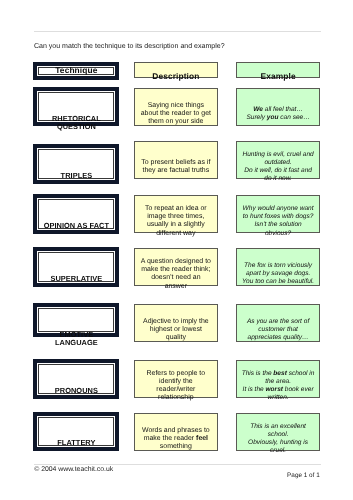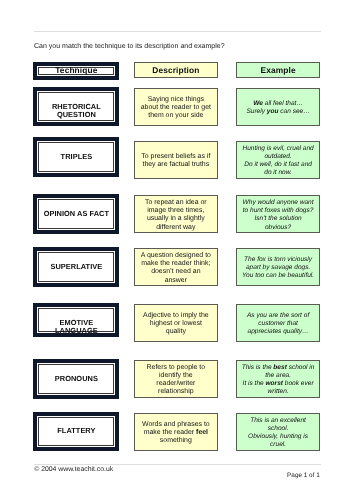--- a/index.html
+++ b/index.html
@@ -44,21 +44,21 @@
     text-align:center; font-size:6.95px; line-height:8.2px; color:#111; padding-top:3.0px;
   }
   .ex-box {
     position:absolute; left:236.2px; width:83.8px;
     border:1px solid #5a5a54; background:#ccffcc;
     box-sizing:border-box;
     display:flex; align-items:center; justify-content:flex-start;
     text-align:center; font-size:6.55px; line-height:8.25px; font-style:italic; color:#111; padding-top:2.9px;
   }
   .hdr-lbl { font-weight:bold; font-style:normal; font-size:8.4px; letter-spacing:0.1px; line-height:9px; padding-top:0 !important; align-items:center !important; }
-  .txtwrap { width:100%; }
+  .txtwrap { width:100%;margin-top:12px; }
 
   .footer-rule { position:absolute; left:33.6px; top:464px; width:287px; height:1px; background:#dedede; }
   .copy   { position:absolute; left:34.2px; top:466.2px; font-size:6.86px; color:#1b1b1b; }
   .pageno { position:absolute; left:33.8px; top:471.8px; width:286px; text-align:right; font-size:6.4px; color:#1b1b1b; }
 </style>
 </head>
 <body>
 
 <div class="page">
   <div class="header-rule"></div>
@@ -89,21 +89,21 @@
           <div>about the reader to get</div>
           <div>them on your side</div>
         </div>
       </div>
       <div class="ex-box" style="top:87.8px;height:37.9px">
         <div class="txtwrap">
           <div><b>We</b> all feel that…</div>
           <div>Surely <b>you</b> can see…</div>
         </div>
       </div>
-      <div class="tech-outer" style="top:137px;height:39.5px">
+      <div class="tech-outer" style="top:144px;height:39.5px">
         <div class="tech-inner">
           <div class="txtwrap">
             <div>TRIPLES</div>
           </div>
         </div>
       </div>
       <div class="desc-box" style="top:140.70000000000002px;height:37.9px">
         <div class="txtwrap">
           <div>To present beliefs as if</div>
           <div>they are factual truths</div>

